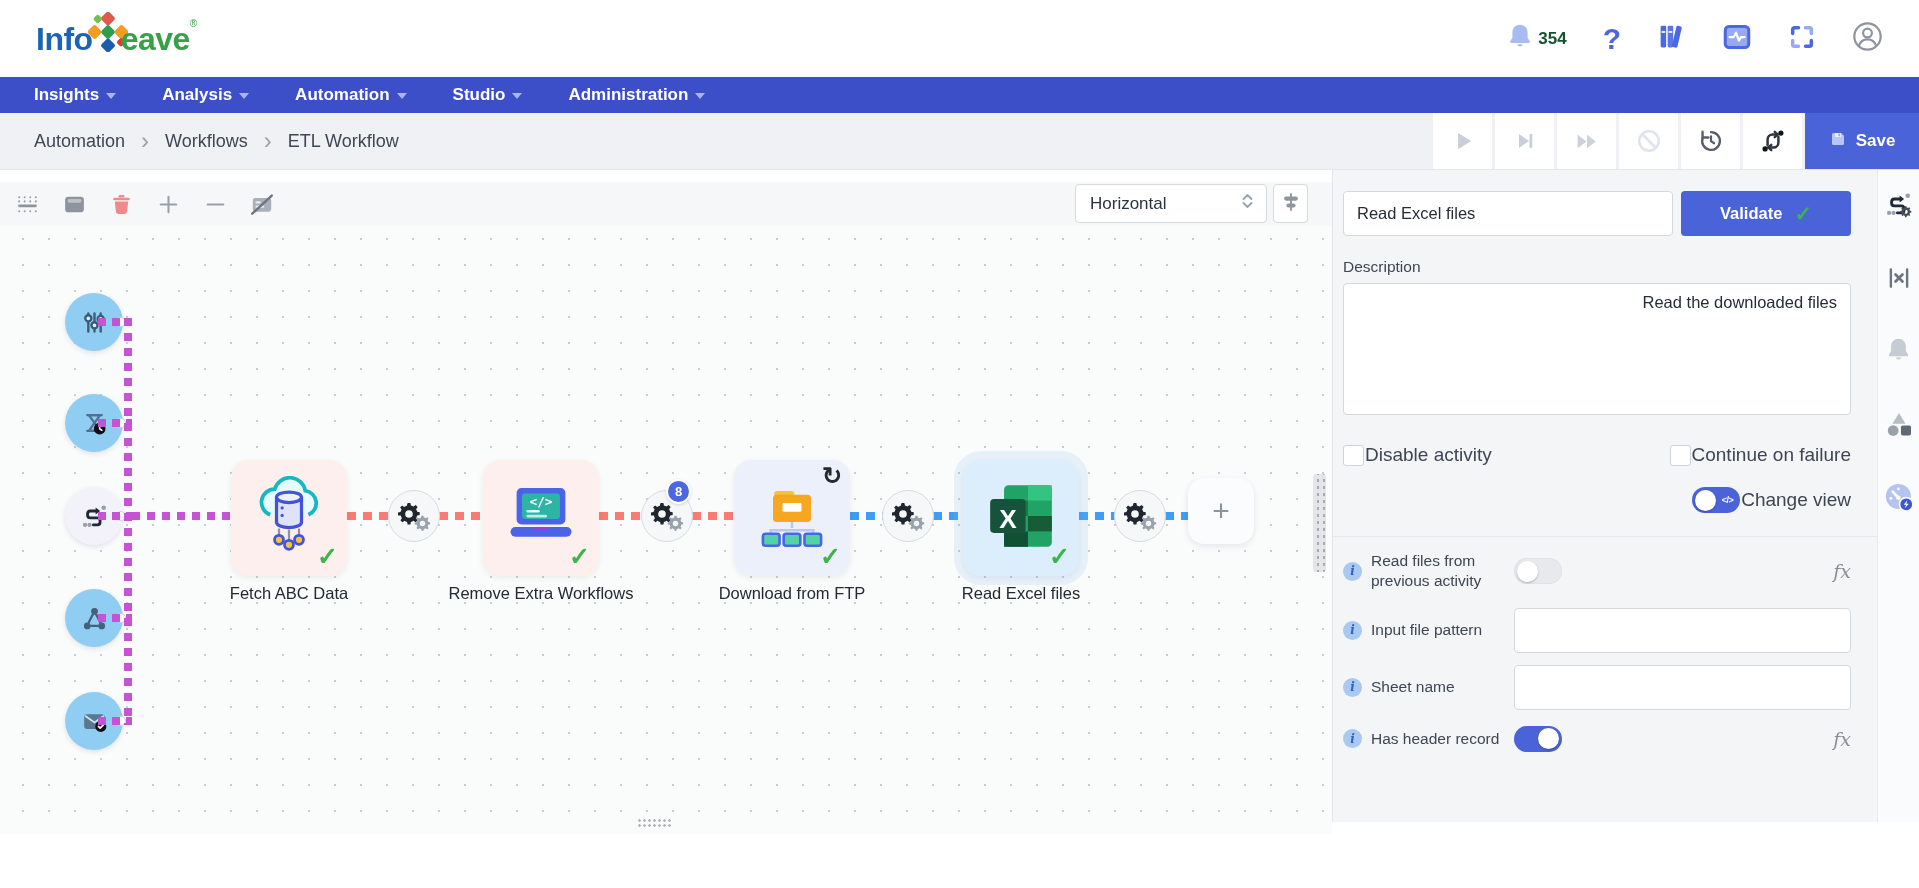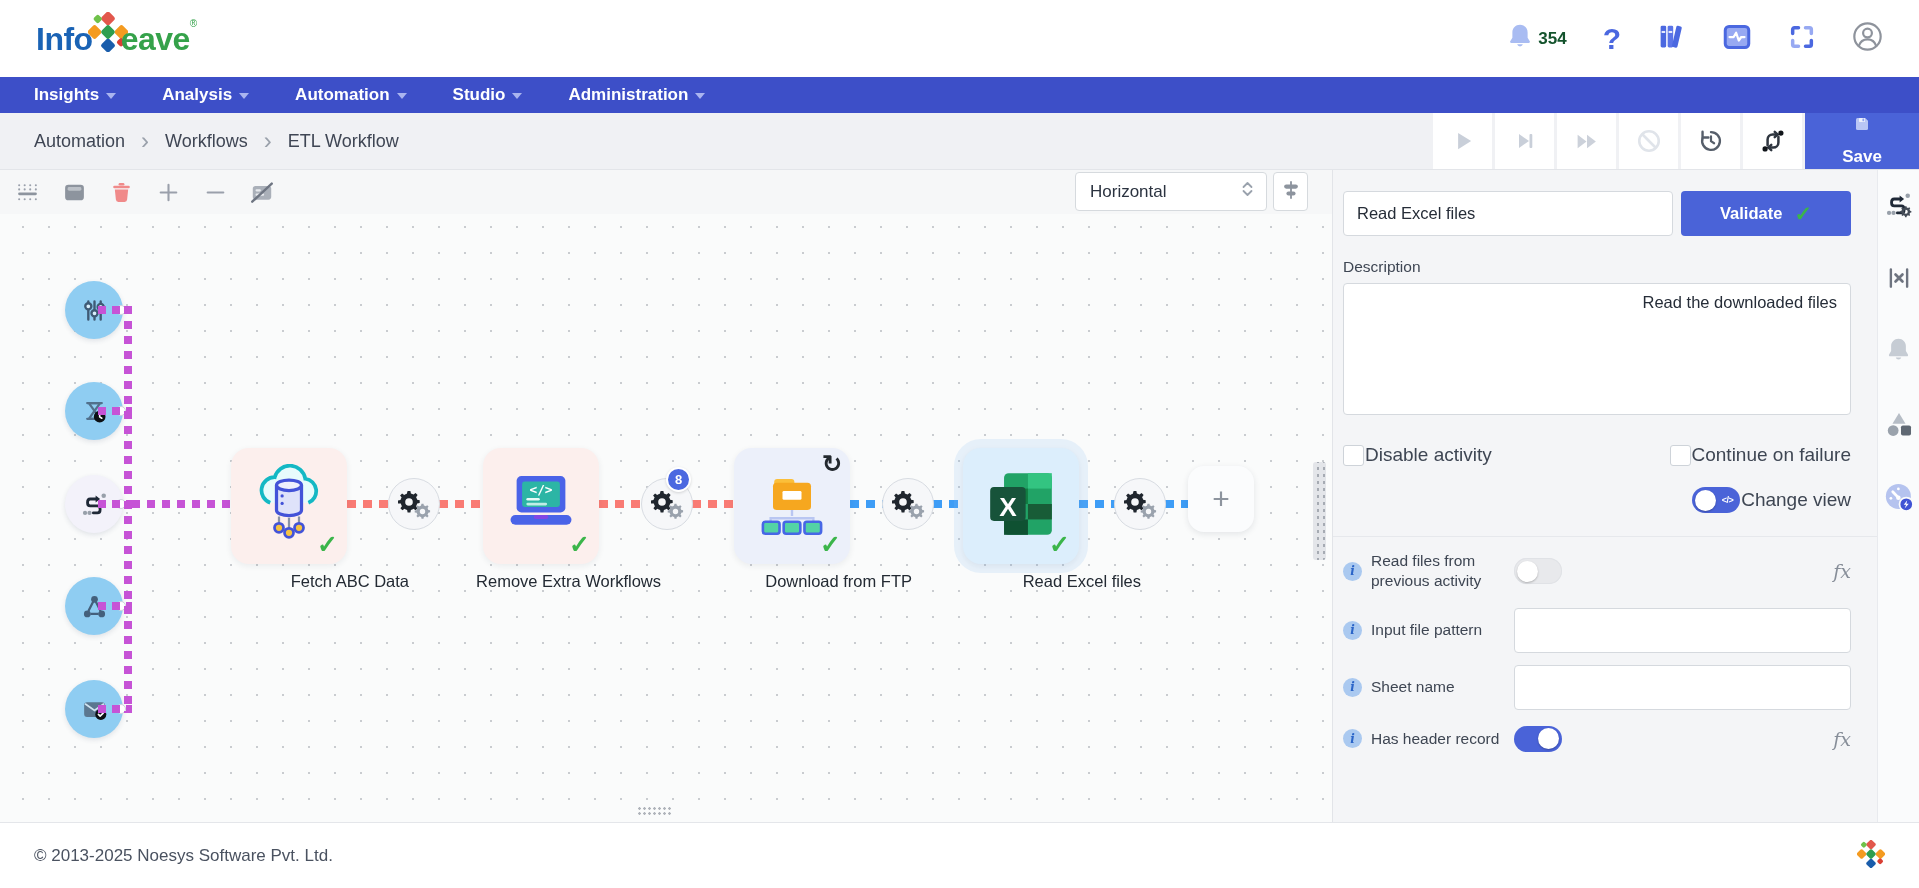--- a/index.html
+++ b/index.html
@@ -25,25 +25,25 @@
   .nav-item { display:flex; align-items:center; gap:7px; color:#fff; font-size:17px; font-weight:600; cursor:pointer; }
   .nav-caret { width:0; height:0; border-left:5px solid transparent; border-right:5px solid transparent; border-top:6px solid #aab4ef; margin-top:2px; }
 
   
   .crumb-row { height:57px; background:#f0f1f4; border-bottom:1px solid #e3e5e9; display:flex; align-items:center; padding-left:34px; }
   .crumb { display:flex; align-items:center; font-size:18px; color:#3f4654; }
   .crumb-sep { color:#9aa1ab; font-size:24px; margin:0 16px; line-height:18px; }
   .crumb-item { cursor:pointer; }
   .run-tools { margin-left:auto; height:100%; display:flex; gap:3px; }
   .run-btn { width:59px; height:100%; background:#fff; display:flex; align-items:center; justify-content:center; cursor:pointer; border:none; }
-  .save-btn { width:114px; height:100%; background:#4a63d8; color:#fff; font-size:17px; font-weight:600; display:flex; align-items:center; justify-content:center; gap:9px; cursor:pointer; border:none; font-family:inherit;flex-direction:column; }
+  .save-btn { width:114px; height:100%; background:#4a63d8; color:#fff; font-size:17px; font-weight:600; display:flex; align-items:center; justify-content:center; gap:9px; cursor:pointer; border:none; font-family:inherit; }
 
   
   .main { position:relative; height:652px; }
-  .canvas { position:absolute; left:0; top:0; width:1332px; height:652px; background-color:#fafbfb;
+  .canvas { position:absolute; left:0; top:12px; width:1332px; height:652px; background-color:#fafbfb;
     background-image:radial-gradient(circle,#c9ccd0 1.3px,transparent 1.45px); background-size:26px 26px; background-position:10px 18px;padding-left:12px; }
   .cv-topbar { position:absolute; left:0; top:0; width:1332px; height:44px; background:#f6f7f8; }
   .cv-tools { position:absolute; top:9px; left:14px; display:flex; gap:21px; align-items:center; }
   .cv-tool { width:26px; height:26px; display:flex; align-items:center; justify-content:center; cursor:pointer; }
   .layout-select { position:absolute; left:1075px; top:2px; width:192px; height:39px; background:#fff; border:1px solid #d6dade; border-radius:4px; display:flex; align-items:center; padding:0 12px 0 14px; font-size:17px; color:#2b3340; cursor:pointer; }
   .layout-select .chevs { margin-left:auto; }
   .align-btn { position:absolute; left:1273px; top:2px; width:35px; height:39px; background:#fff; border:1px solid #d6dade; border-radius:4px; display:flex; align-items:center; justify-content:center; cursor:pointer; }
 
   
   .lnode { position:absolute; left:65px; width:58px; height:58px; border-radius:50%; display:flex; align-items:center; justify-content:center; cursor:pointer; box-shadow:0 2px 5px rgba(40,60,90,.12); }
@@ -59,21 +59,21 @@
   .trunk { position:absolute; left:124px; top:136px; width:8px; height:407px; background:repeating-linear-gradient(180deg,#c653d6 0 8px,transparent 8px 15px); }
   .stub { position:absolute; left:98px; width:34px; height:8px; background:repeating-linear-gradient(90deg,#c653d6 0 8px,transparent 8px 14px); }
 
   
   .node { position:absolute; top:278px; width:116px; height:116px; border-radius:18px; display:flex; align-items:center; justify-content:center; cursor:pointer; box-shadow:0 2px 6px rgba(30,40,60,.07); }
   .node.pink { background:#fcefed; }
   .node.lav { background:#ecf0fa; }
   .node.sel { background:#dceefc; box-shadow:0 0 0 9px rgba(130,185,245,.16),0 2px 6px rgba(30,40,60,.08); }
   .node-check { position:absolute; right:9px; bottom:5px; color:#3bb54a; font-size:25px; font-weight:700; }
   .node-refresh { position:absolute; right:8px; top:2px; color:#23292f; font-size:24px; font-weight:700; }
-  .node-label { position:absolute; top:402px; width:240px; text-align:right; font-size:16.5px; color:#232a33; }
+  .node-label { position:absolute; top:402px; width:240px; text-align:center; font-size:16.5px; color:#232a33; }
   .gearc { position:absolute; top:308px; width:52px; height:52px; border-radius:50%; background:#f6f7f9; border:1px solid #d8dce2; cursor:pointer; }
   .gear-b { position:absolute; left:8px; top:11px; }
   .gear-s { position:absolute; left:25px; top:24px; }
   .badge8 { position:absolute; left:666px; top:297px; width:25px; height:25px; border-radius:50%; background:#4b68e0; border:2.5px solid #fff; color:#fff; font-size:13px; font-weight:700; display:flex; align-items:center; justify-content:center; box-shadow:0 1px 3px rgba(0,0,0,.15); }
   .plus-node { position:absolute; left:1188px; top:296px; width:66px; height:66px; border-radius:16px; background:#fbfcfd; box-shadow:0 2px 6px rgba(30,40,60,.1); display:flex; align-items:center; justify-content:center; font-size:30px; color:#8d949e; cursor:pointer; }
   .h-drag { position:absolute; left:1313px; top:292px; width:13px; height:98px; background:#e3e5e9; border-radius:3px; background-image:radial-gradient(#a6abb3 1.2px,transparent 1.35px); background-size:6px 7px; background-position:2px 3px; cursor:col-resize; }
   .b-drag { position:absolute; left:637px; top:636px; width:36px; height:11px; background-image:radial-gradient(#b0b4bb 1.3px,transparent 1.45px); background-size:5px 5px; cursor:row-resize; }
 
   
   .panel { position:absolute; left:1332px; top:0; width:545px; height:652px; background:#f4f5f7; border-left:1px solid #e2e4e8; padding:14px 26px 0 10px; }
@@ -628,20 +628,14 @@
             <circle cx="5.5" cy="13" r="1.1" fill="#fff"></circle>
             <circle cx="11.5" cy="5.5" r="1.1" fill="#fff"></circle>
             <circle cx="17.5" cy="13" r="1.1" fill="#fff"></circle>
             <circle cx="17.8" cy="17.8" r="5.4" fill="#4053d4" stroke="#fafbfc" stroke-width="1.4"></circle>
             <path d="M18.6 14.6l-2.8 3.6h1.9l-1.2 3 3.3-3.9h-1.9z" fill="#fff"></path>
           </svg>
         </div>
     </div>
   </div>
 
-  <footer class="ftr">
-    <span class="ftr-txt">© 2013-2025 Noesys Software Pvt. Ltd.</span>
-    <span class="ftr-mark"><svg viewBox="0 0 40 40" width="28" height="28">
-          <use href="#weaveg"></use>
-        </svg></span>
-  </footer>
 
 </div>
 
 </body></html>

